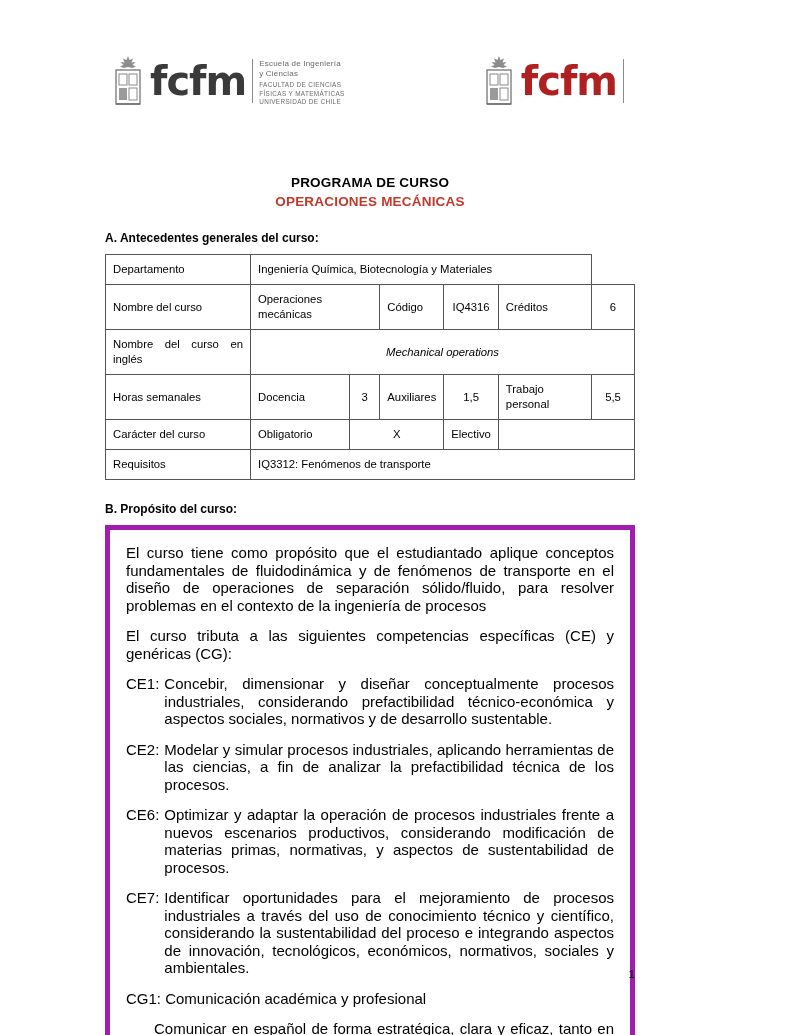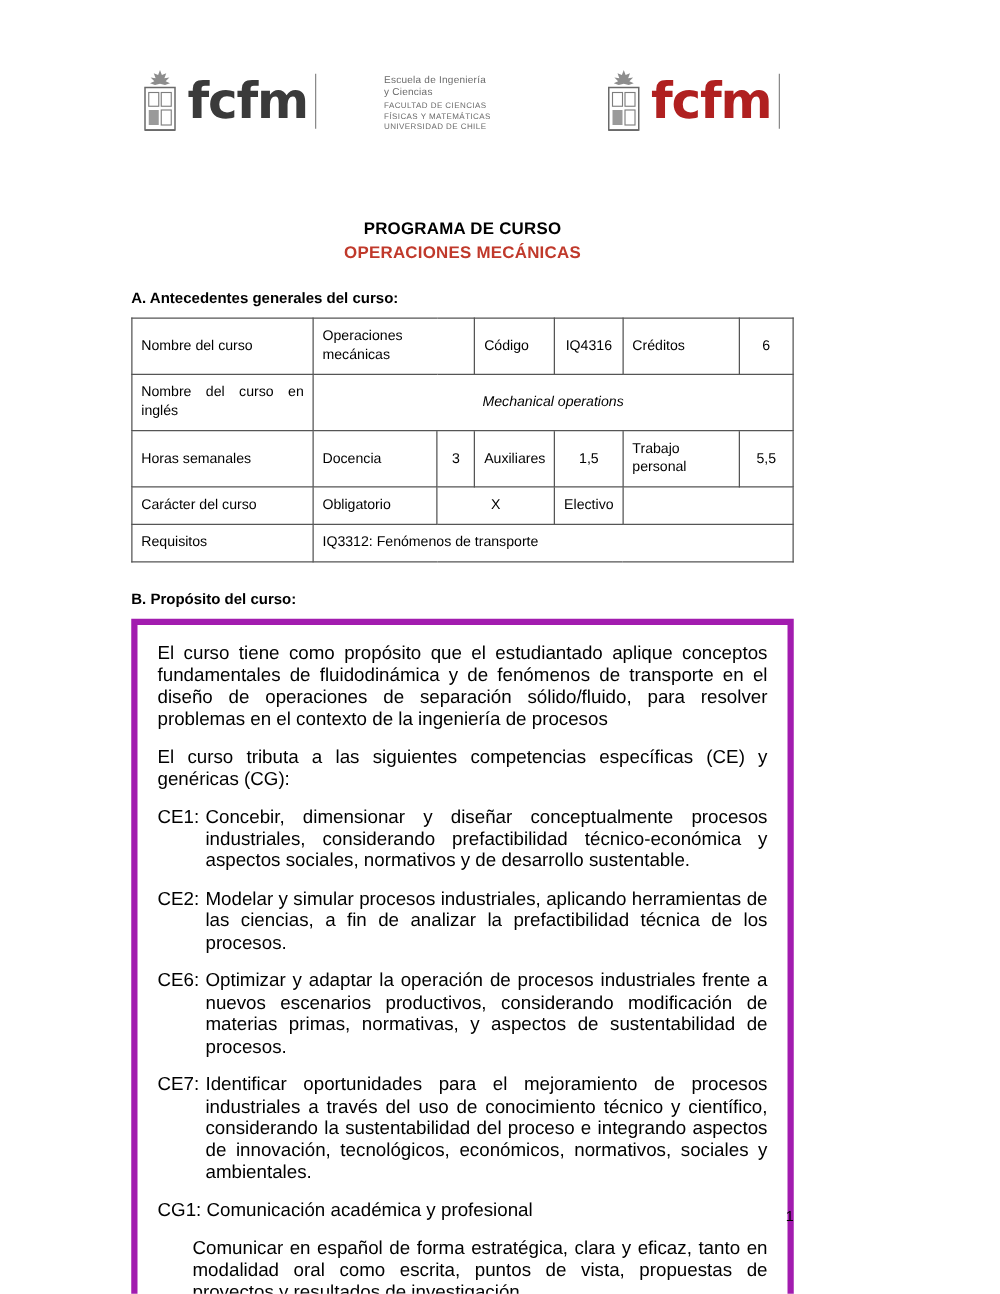--- a/index.html
+++ b/index.html
@@ -58,21 +58,20 @@
     background: #8a8a8a;
     align-self: stretch;
     margin: 4px 6px 4px 0;
   }
   .logo-text {
     font-size: 6.5px;
     line-height: 8.6px;
     color: #555;
     letter-spacing: 0.2px;
     padding-top: 4px;
-    margin-left: 48px;
   }
   .logo-text .t1 {
     font-size: 8px;
     line-height: 9.6px;
     color: #6b6b6b;
     font-weight: normal;
   }
   .logo-text .t1.red {
     color: #b02020;
     font-weight: bold;
@@ -220,20 +219,24 @@
   </div>
 
   <div class="doc-title">PROGRAMA DE CURSO</div>
   <div class="doc-subtitle">OPERACIONES MECÁNICAS</div>
 
   <div class="section-heading">A. Antecedentes generales del curso:</div>
 
   <table class="course-table">
     <tbody>
       <tr>
+        <td class="label-cell">Departamento</td>
+        <td colspan="5">Ingeniería Química, Biotecnología y Materiales</td>
+      </tr>
+      <tr>
         <td class="label-cell">Nombre del curso</td>
         <td colspan="2">Operaciones mecánicas</td>
         <td>Código</td>
         <td class="center">IQ4316</td>
         <td>Créditos</td>
         <td class="center" style="width:28px">6</td>
       </tr>
       <tr>
         <td class="label-cell label-just">Nombre del curso en inglés</td>
         <td colspan="6" class="italic">Mechanical operations</td>

